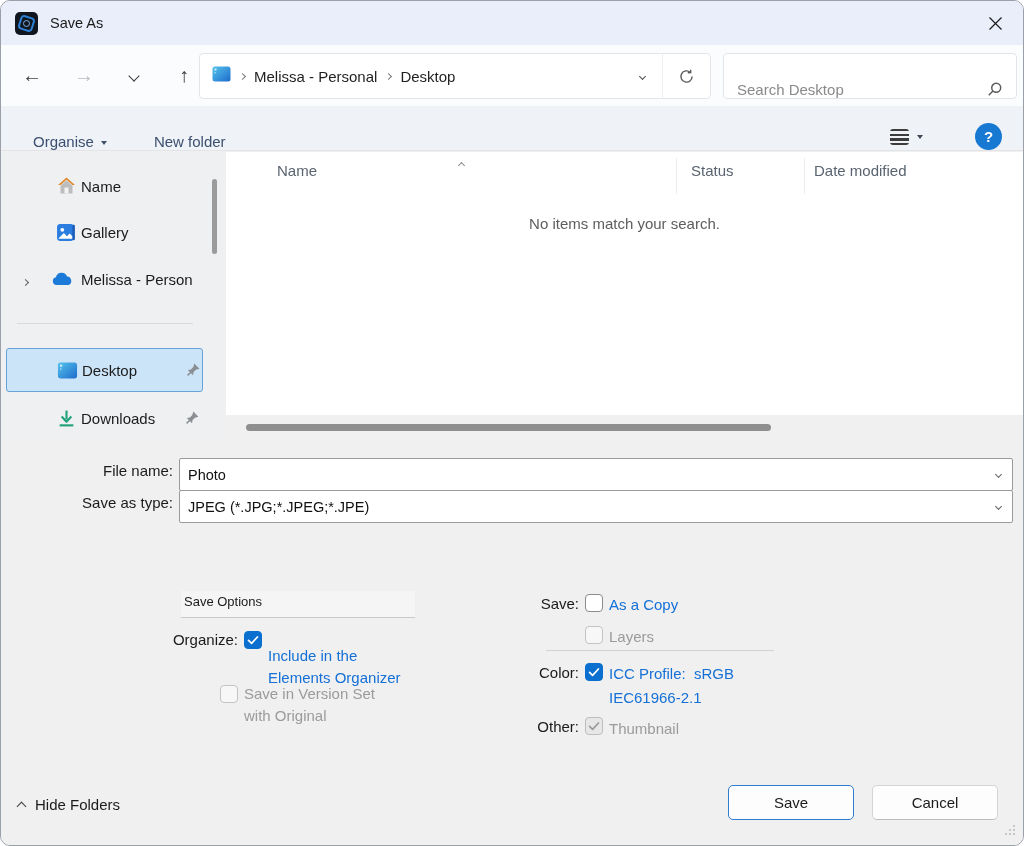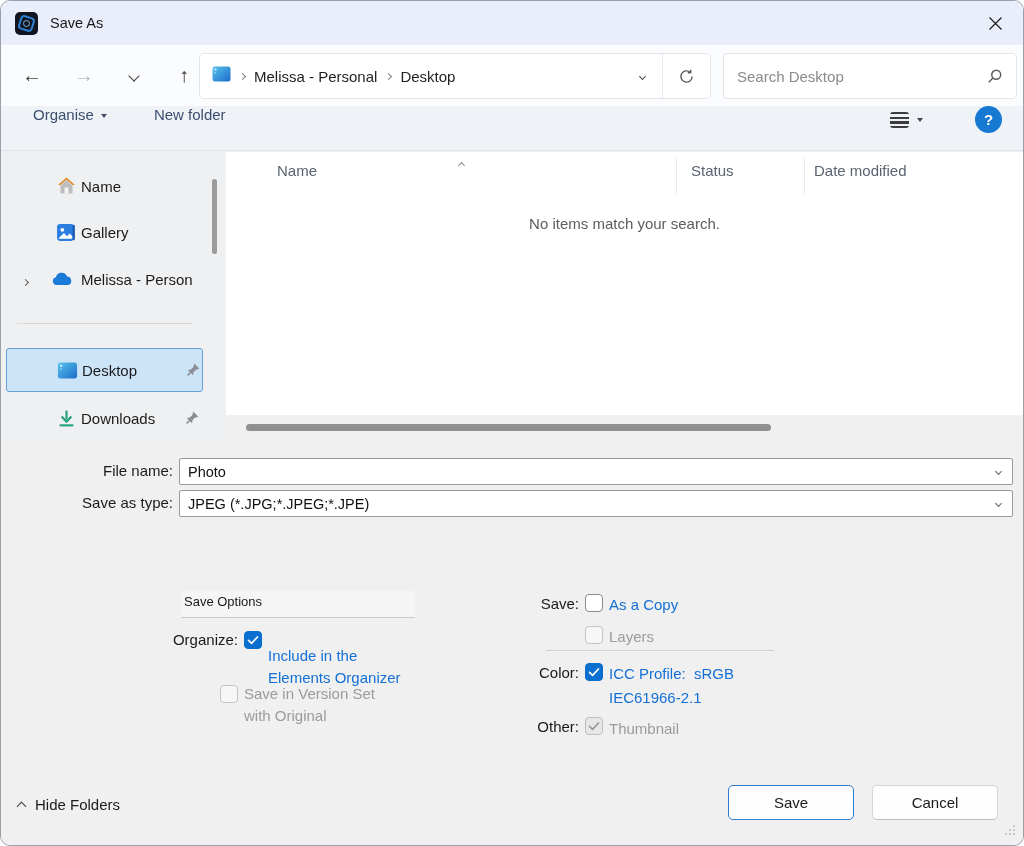--- a/index.html
+++ b/index.html
@@ -32,27 +32,27 @@
   .chev.sm{width:5px;height:5px;border-width:1.4px;}
 
   .addressbar{position:absolute;left:198px;top:8px;width:512px;height:46px;background:#fff;border:1px solid #e3e5e9;border-radius:4px;display:flex;align-items:center;}
   .crumb-icn{margin-left:12px;}
   .crumbsep{color:#7a7a7a;margin:0 9px;display:flex;align-items:center;}
   .crumb{font-size:15px;color:#1f1f1f;white-space:nowrap;}
   .addr-spacer{flex:1;}
   .addr-chev{width:40px;height:44px;display:flex;align-items:center;justify-content:center;color:#4c4c4c;}
   .addr-refresh{width:48px;height:44px;display:flex;align-items:center;justify-content:center;border-left:1px solid #eceef1;}
 
-  .searchbox{position:absolute;left:722px;top:8px;width:294px;height:46px;background:#fff;border:1px solid #e3e5e9;border-radius:4px;display:flex;align-items:center;}
+  .searchbox{position:absolute;left:722px;top:8px;width:294px;height:46px;background:#fff;border:1px solid #e3e5e9;border-radius:4px;display:flex;align-items:flex-end;}
   .searchbox input{flex:1;border:none;outline:none;background:transparent;font-size:15px;color:#3a3a3a;padding-left:13px;font-family:inherit;}
   .searchbox input::placeholder{color:#8a8a8a;}
   .searchicn{width:44px;display:flex;align-items:center;justify-content:center;}
 
   
-  .toolbar{position:absolute;top:105px;left:0;right:0;height:45px;background:#eff2f6;border-bottom:1px solid #e2e4e8;display:flex;align-items:flex-start;}
+  .toolbar{position:absolute;top:105px;left:0;right:0;height:45px;background:#eff2f6;border-bottom:1px solid #e2e4e8;display:flex;align-items:flex-end;}
   .tbtn{font-size:15px;color:#3b4f70;display:flex;align-items:center;gap:7px;}
   .tb-organise{margin-left:32px;}
   .tb-newfolder{margin-left:47px;}
   .caret{width:0;height:0;border-left:3.5px solid transparent;border-right:3.5px solid transparent;border-top:4px solid #41506b;margin-top:2px;}
   .tb-right{margin-left:auto;display:flex;align-items:center;}
   .viewbtn{display:flex;align-items:center;gap:8px;margin-right:52px;}
   .viewlines{width:19px;height:16px;border-radius:3px;background:
       repeating-linear-gradient(#3c3c3c 0 2.2px, transparent 2.2px 4.7px);}
   .viewcaret{width:0;height:0;border-left:3.5px solid transparent;border-right:3.5px solid transparent;border-top:4px solid #3c4656;}
   .helpbtn{width:27px;height:27px;border-radius:50%;background:#1779d2;color:#fff;font-size:15px;font-weight:bold;display:flex;align-items:center;justify-content:center;margin-right:21px;}
@@ -81,21 +81,21 @@
   .colsep{position:absolute;top:6px;height:36px;width:1px;background:#ececec;}
   .cs-1{left:450px;}
   .cs-2{left:578px;}
   .emptymsg{position:absolute;top:63px;left:0;right:0;text-align:center;font-size:15px;color:#5d5d5d;}
   .hscroll-track{position:absolute;left:0;right:0;top:263px;height:26px;background:#f0f0f0;}
   .hscroll-thumb{position:absolute;left:20px;top:9px;width:525px;height:7px;border-radius:3.5px;background:#8f8f8f;}
 
   
   .panel{position:absolute;top:440px;left:0;right:0;bottom:0;background:#f0f0f0;}
   .fieldlabel{position:absolute;left:0;width:172px;text-align:right;font-size:15px;color:#1b1b1b;}
-  .combo{position:absolute;left:178px;width:834px;height:27px;background:#fff;border:1px solid #9a9a9a;border-radius:2px;display:flex;align-items:center;}
+  .combo{position:absolute;left:178px;width:834px;height:33px;background:#fff;border:1px solid #9a9a9a;border-radius:2px;display:flex;align-items:center;}
   .combo input{flex:1;border:none;outline:none;font-size:14.5px;color:#111;padding-left:8px;background:transparent;font-family:inherit;}
   .combo .chev{color:#5f6368;margin-right:11px;}
 
   .optheading{position:absolute;left:180px;top:150px;width:234px;font-size:13px;color:#1a1a1a;padding:3px 0 8px 3px;background:#f5f5f6;border-bottom:1px solid #c9c9c9;}
   .optlabel{position:absolute;font-size:15px;color:#1a1a1a;text-align:right;}
   .cb{position:absolute;width:18px;height:18px;border:1px solid #8b8b8b;border-radius:4px;background:#fff;}
   .cb svg{display:none;position:absolute;inset:0;}
   .cb.checked{background:var(--accent,#0b6fd0);border-color:var(--accent,#0b6fd0);}
   .cb.checked svg{display:block;}
   .cb.checked svg path{stroke:#fff;}

